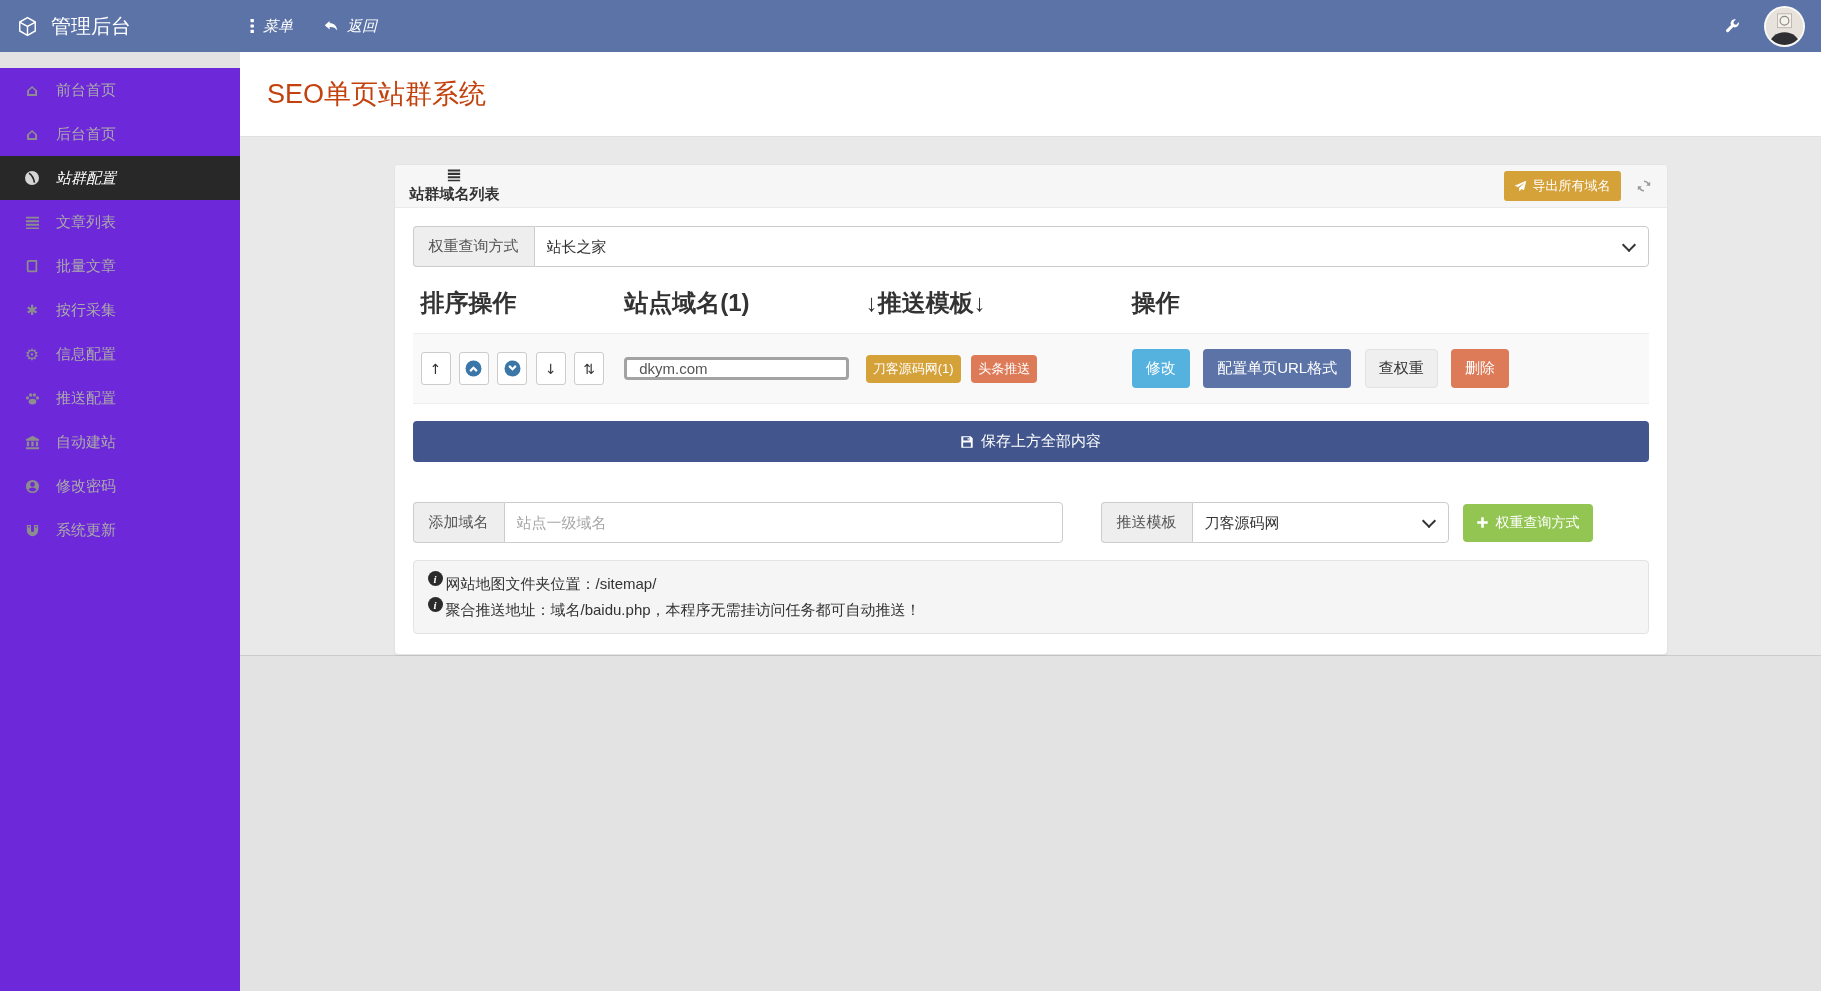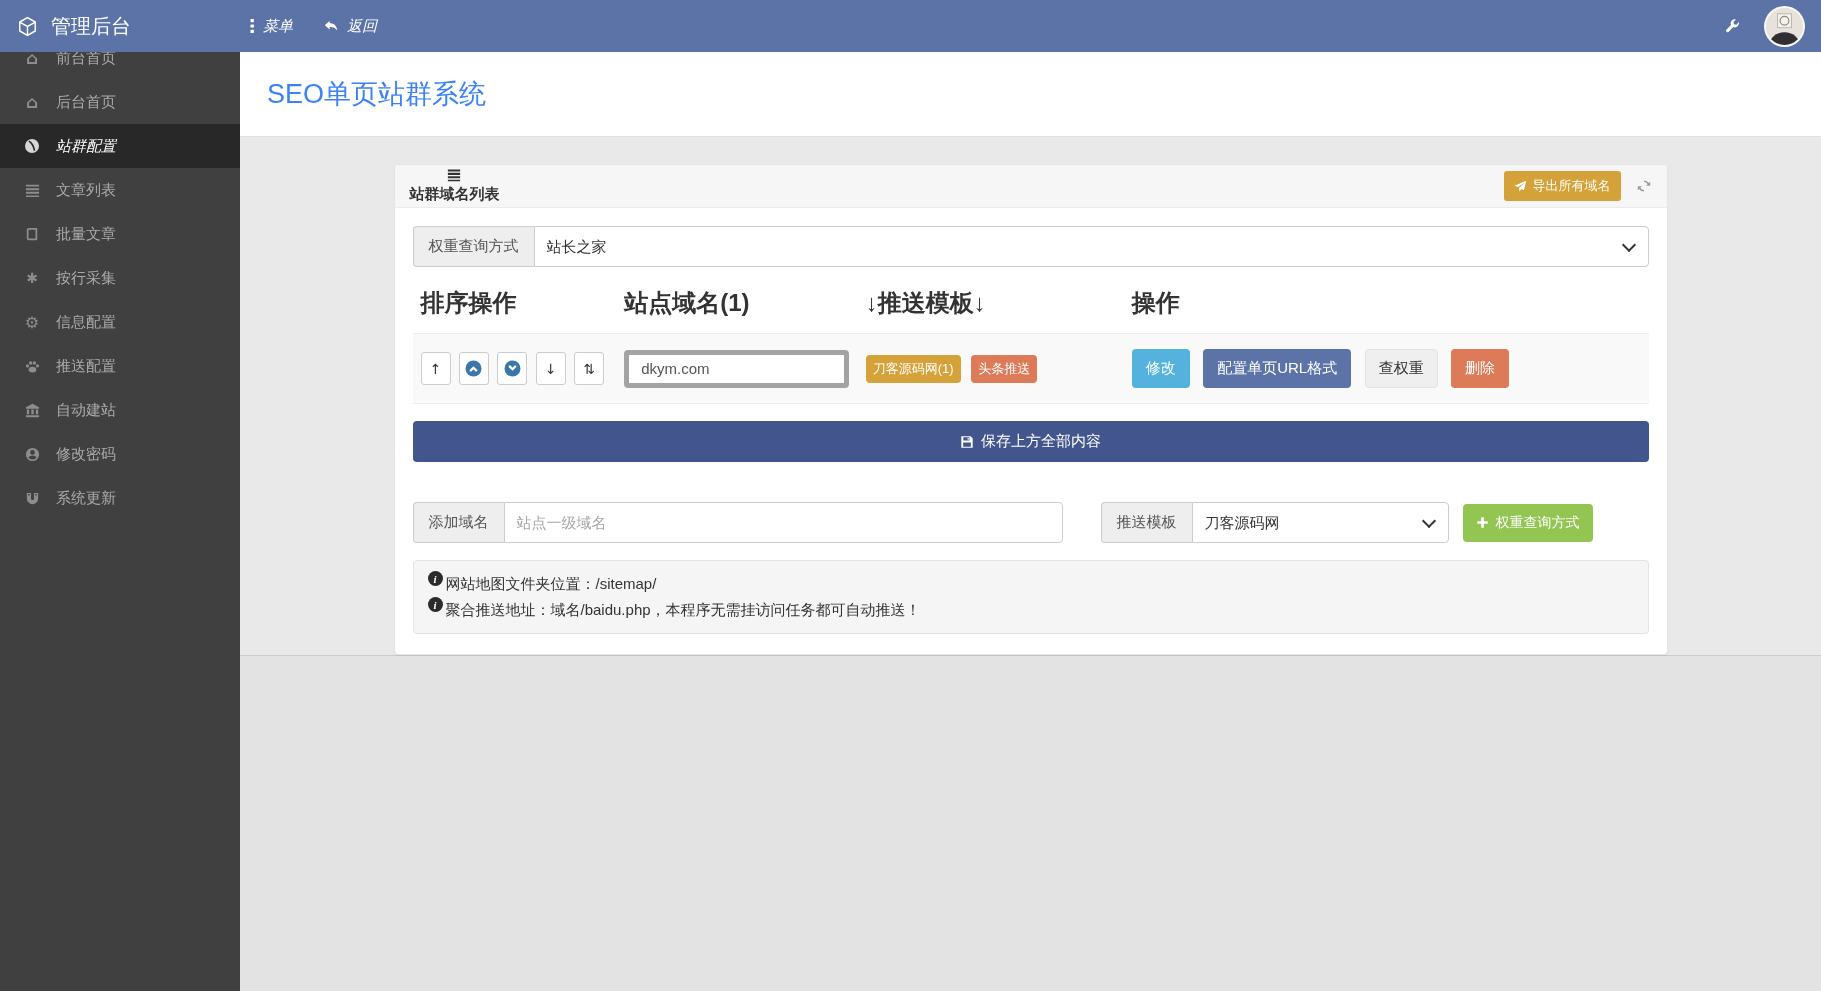--- a/index.html
+++ b/index.html
@@ -12,38 +12,38 @@
   .navbar { position:fixed; top:0; left:0; right:0; height:52px; background:#5b73a7;
     display:flex; align-items:center; z-index:50; }
   .brand { width:240px; display:flex; align-items:center; gap:13px; padding-left:17px;
     color:#fff; font-size:20px; }
   .nav-links { display:flex; align-items:center; gap:30px; padding-left:10px;font-style:italic; }
   .nav-link { display:flex; align-items:center; gap:8px; color:#fff; font-size:15px; cursor:pointer; }
   .nav-right { margin-left:auto; display:flex; align-items:center; gap:24px; padding-right:16px; }
   .avatar { width:41px; height:41px; border-radius:50%; border:2px solid rgba(255,255,255,.8);
     overflow:hidden; background:#e7e3dc; }
   
-  .sidebar { position:fixed; top:36px; left:0; bottom:0; width:240px; background:#404040; padding-top:0; }
+  .sidebar { position:fixed; top:68px; left:0; bottom:0; width:240px; background:#6d28d9; padding-top:0; }
   .side-item { display:flex; align-items:center; height:44px; padding-left:21px;
     color:#aaaaaa; font-size:15px; cursor:pointer; }
   .side-item .s-icon { width:22px; margin-right:13px; color:#8d8d8d; font-size:15px;
     display:inline-flex; justify-content:center; align-items:center; }
   .side-item.active { background:#282828; color:#fff;font-style:italic; }
   .side-item.active .s-icon { color:#d6d6d6; }
   .gi::before { font-family:"DejaVu Sans",sans-serif; }
   .gi-home::before { content:"\2302"; font-weight:bold; font-size:17px; }
   .gi-asterisk::before { content:"\2731"; font-size:14px; }
   .gi-cog::before { content:"\2699"; font-size:16px; }
   .gi-up::before { content:"\2191"; }
   .gi-down::before { content:"\2193"; }
   .gi-updown::before { content:"\21C5"; }
   
   .content { margin-left:240px; padding-top:52px; height:991px; display:flex; flex-direction:column; }
   .page-header { background:#fff; height:84px; flex:0 0 84px; display:flex; align-items:center;
-    padding-left:27px; font-size:27px; color:#3b82f6; }
+    padding-left:27px; font-size:27px; color:#c2410c; }
   .work-area { background:#e9e9e9; border-top:1px solid #e0e0e0; border-bottom:1px solid #cccccc;
     padding:27px 0 0; min-height:500px; }
   .page-footer-space { flex:1; background:#e3e3e3; }
   
   .panel { width:1274px; margin:0 auto; background:#fff; border:1px solid #e4e4e4;
     border-radius:4px; box-shadow:0 1px 1px rgba(0,0,0,.05); }
   .panel-heading { background:#f6f6f6; border-bottom:1px solid #ebebeb; border-radius:4px 4px 0 0;
     height:43px; display:flex; align-items:center; padding:0 15px; }
   .panel-title { display:flex; align-items:center; gap:3px; font-size:15px; font-weight:bold; color:#333;flex-direction:column; }
   .heading-right { margin-left:auto; display:flex; align-items:center; gap:15px; }
@@ -69,21 +69,21 @@
   .thead { display:flex; padding:20px 8px 14px; font-size:24px; font-weight:bold; color:#333; }
   .trow { display:flex; align-items:center; background:#f9f9f9; border-top:1px solid #ededed;
     border-bottom:1px solid #ededed; padding:15px 8px; }
   .col-sort { width:16.7%; }
   .col-domain { width:19.8%; }
   .col-template { width:21.8%; }
   .col-actions { flex:1; }
   .sort-btn { width:30px; height:33px; background:#fff; border:1px solid #ccc; border-radius:3px;
     display:inline-flex; align-items:center; justify-content:center; margin-right:4px;
     cursor:pointer; font-size:14px; color:#333; vertical-align:middle; }
-  .domain-input { width:225px; height:38px; border:5px solid #a3a3a3; border-radius:4px;
+  .domain-input { width:225px; height:23px; border:3px solid #a3a3a3; border-radius:4px;
     padding:0 12px; font-size:15px; color:#555; outline:none;
     font-family:"Liberation Sans","DejaVu Sans",sans-serif; }
   .badge-tag { display:inline-block; padding:5px 7px; border-radius:4px; color:#fff;
     font-size:13px; margin-right:6px; }
   .badge-yellow { background:#d5a139; }
   .badge-red { background:#dd7a57; }
   .btn { display:inline-flex; align-items:center; justify-content:center; gap:6px;
     border:1px solid transparent; border-radius:4px; font-size:15px; padding:9px 13px;
     margin-right:9px; cursor:pointer; color:#fff;
     font-family:"Liberation Sans","DejaVu Sans",sans-serif; }

